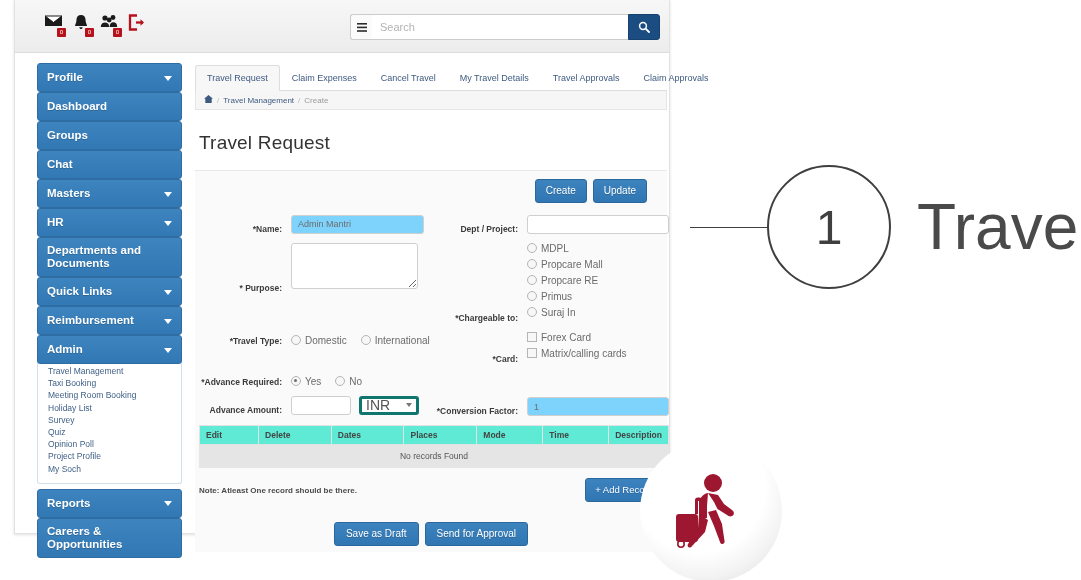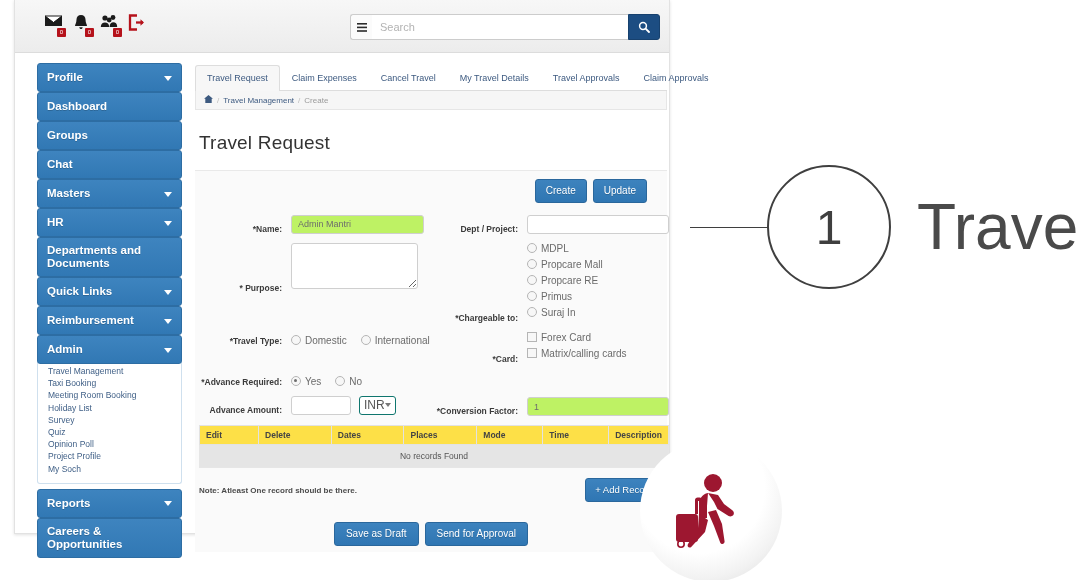--- a/index.html
+++ b/index.html
@@ -163,21 +163,21 @@
     padding-top:4px;box-sizing:border-box;flex:none;
   }
   .fctl{flex:1;}
   .inp{
     width:133px;height:19px;box-sizing:border-box;
     border:1px solid #cfcfcf;border-radius:3px;
     background:#ffffff;font-size:9px;color:#555;padding:0 6px;outline:none;
     font-family:"Liberation Sans", sans-serif;
   }
   .inp.wide{width:142px;}
-  .inp.disabled{background:#bef264;color:#6d6d6d;}
+  .inp.disabled{background:#7dd3fc;color:#6d6d6d;}
   .ta{
     width:127px;height:46px;box-sizing:border-box;
     border:1px solid #cfcfcf;border-radius:3px;background:#fff;
     resize:both;outline:none;font-size:9px;padding:3px 5px;
     font-family:"Liberation Sans", sans-serif;
   }
   .radio-line{display:flex;align-items:center;gap:4px;margin-bottom:5px;}
   .radio-inline{display:flex;align-items:center;gap:14px;}
   .rdo{
     width:8px;height:8px;border-radius:50%;
@@ -188,37 +188,37 @@
   .rdo.checked:after{
     content:"";position:absolute;left:1.5px;top:1.5px;width:3px;height:3px;
     border-radius:50%;background:#6d6d6d;
   }
   .chk{
     width:8px;height:8px;border:1px solid #b5b5b5;background:#f7f7f7;flex:none;
     display:inline-block;
   }
   .opt-label{font-size:10px;color:#6b6b6b;white-space:nowrap;}
   .sel{
-    width:37px;height:19px;box-sizing:border-box;
-    border:1px solid #0f766e;border-radius:3px;background:#fff;
-    font-size:12px;color:#555;padding:0 4px;
+    width:60px;height:19px;box-sizing:border-box;
+    border:3px solid #0f766e;border-radius:3px;background:#fff;
+    font-size:14px;color:#555;padding:0 4px;
     display:flex;align-items:center;justify-content:space-between;
     cursor:pointer;
   }
   .sel .scaret{
     width:0;height:0;border-left:3px solid transparent;border-right:3px solid transparent;
     border-top:4px solid #777;
   }
   
   #rec-table{
     width:470px;border-collapse:collapse;margin:6px 0 0 4px;
     font-size:8.5px;
   }
   #rec-table th{
-    background:#fde047;border:1px solid #e2e2e2;
+    background:#5eead4;border:1px solid #e2e2e2;
     text-align:left;padding:4px 6px;color:#444;font-weight:bold;
   }
   #rec-table td{
     border:1px solid #e6e6e6;padding:6px;color:#555;
     text-align:center;background:#e5e5e5;
   }
   #note-row{
     display:flex;align-items:center;justify-content:space-between;
     margin:10px 4px 0 4px;
   }

